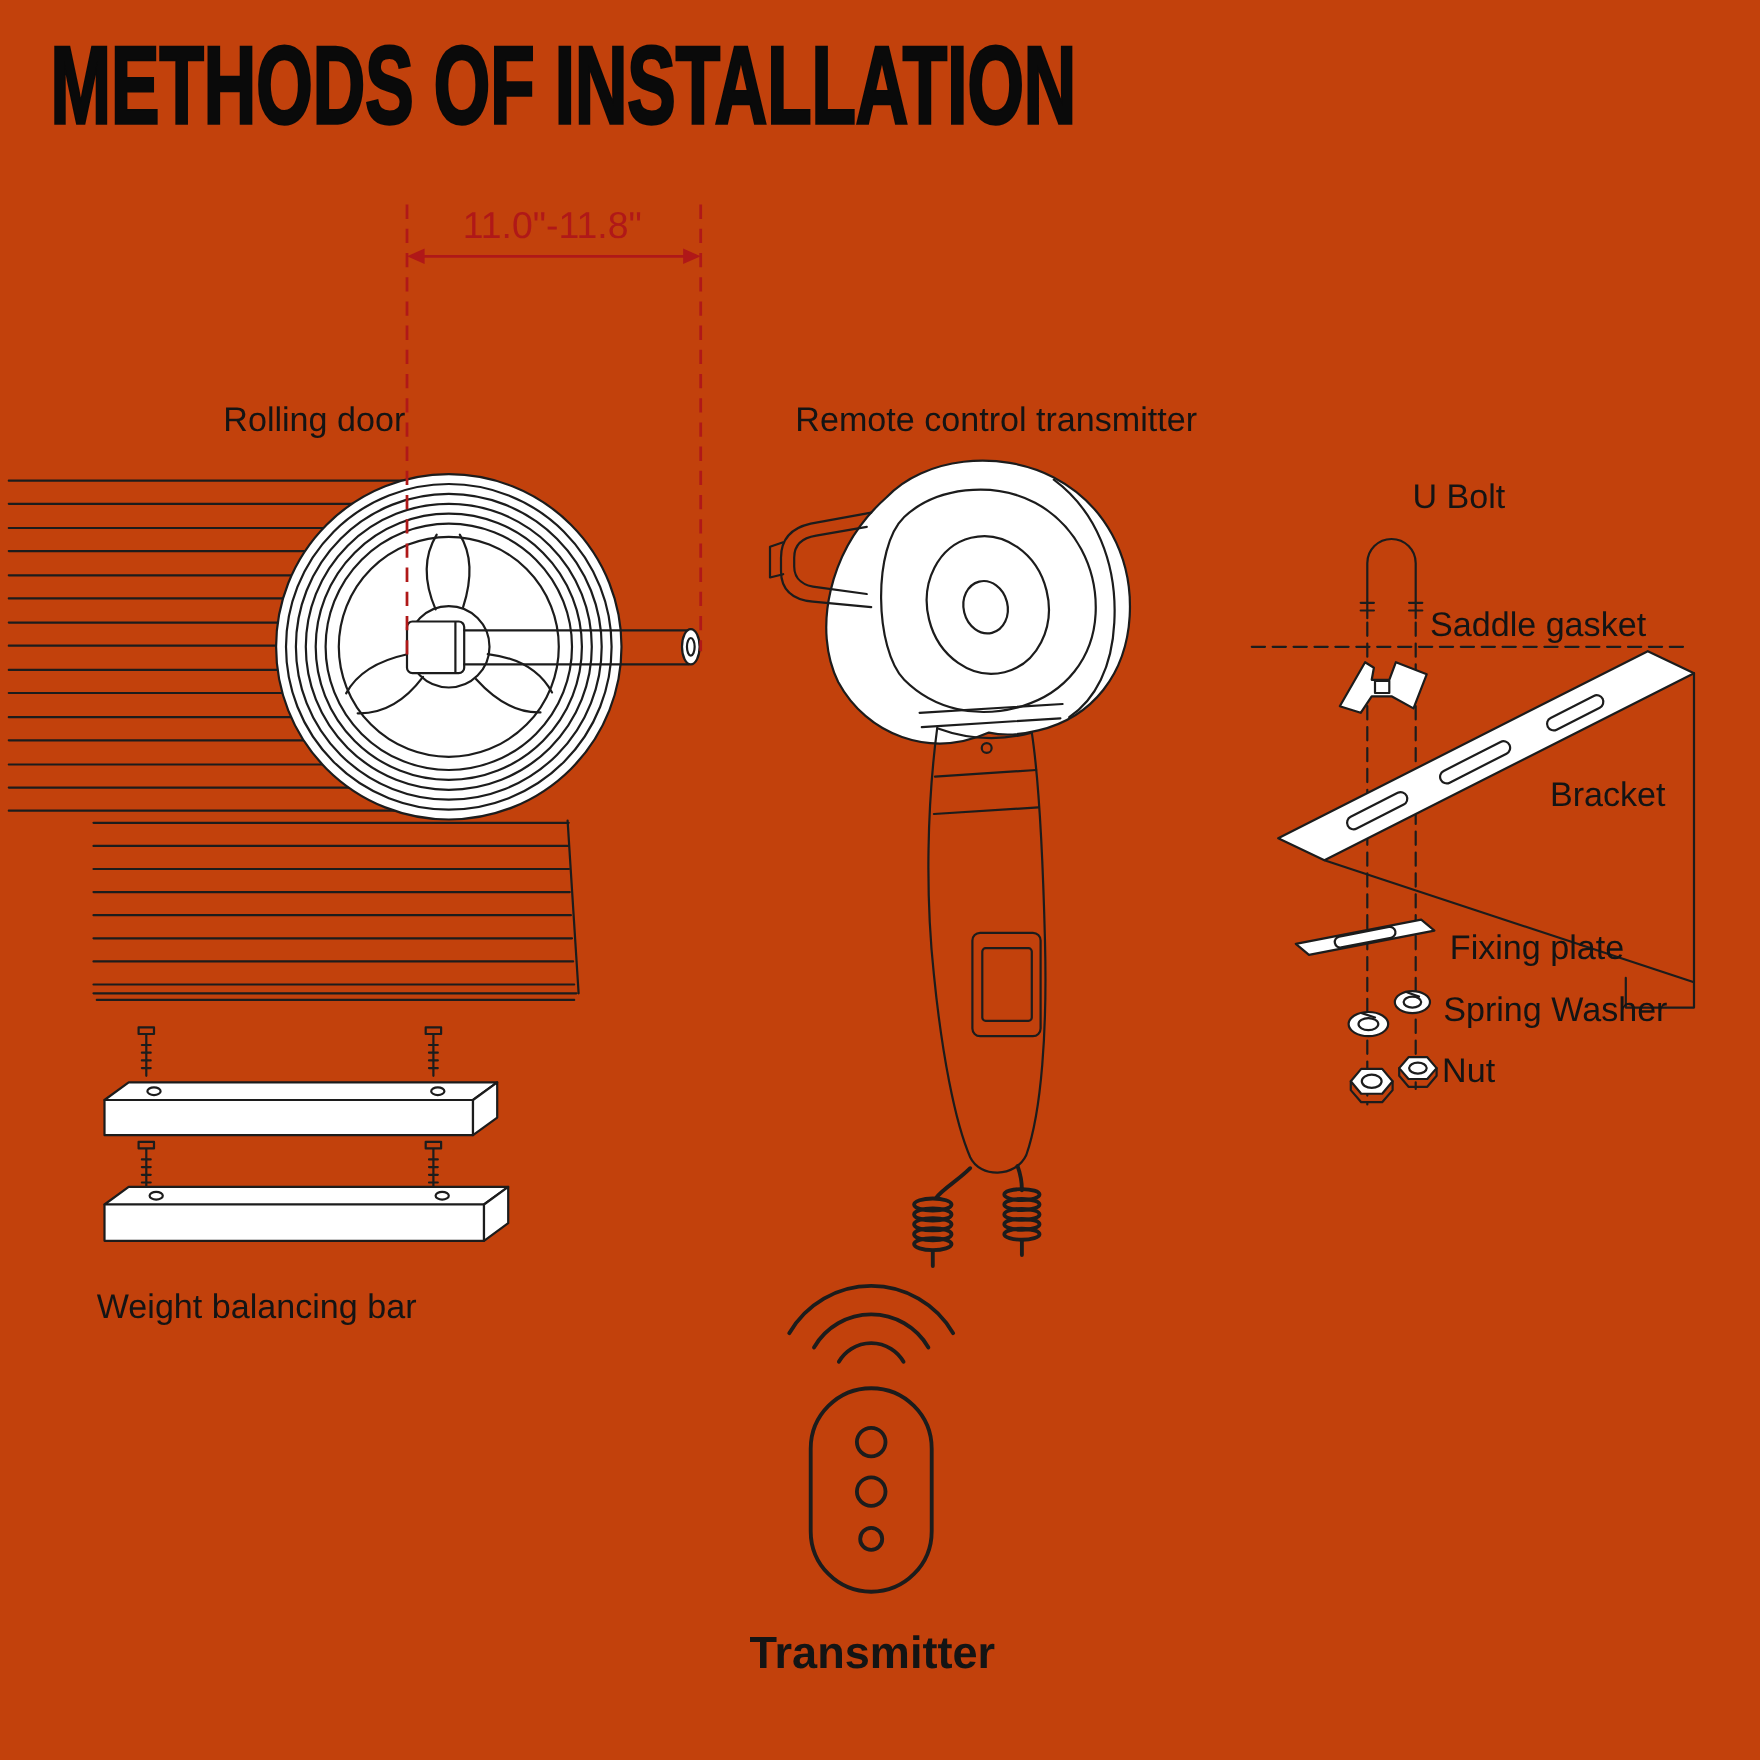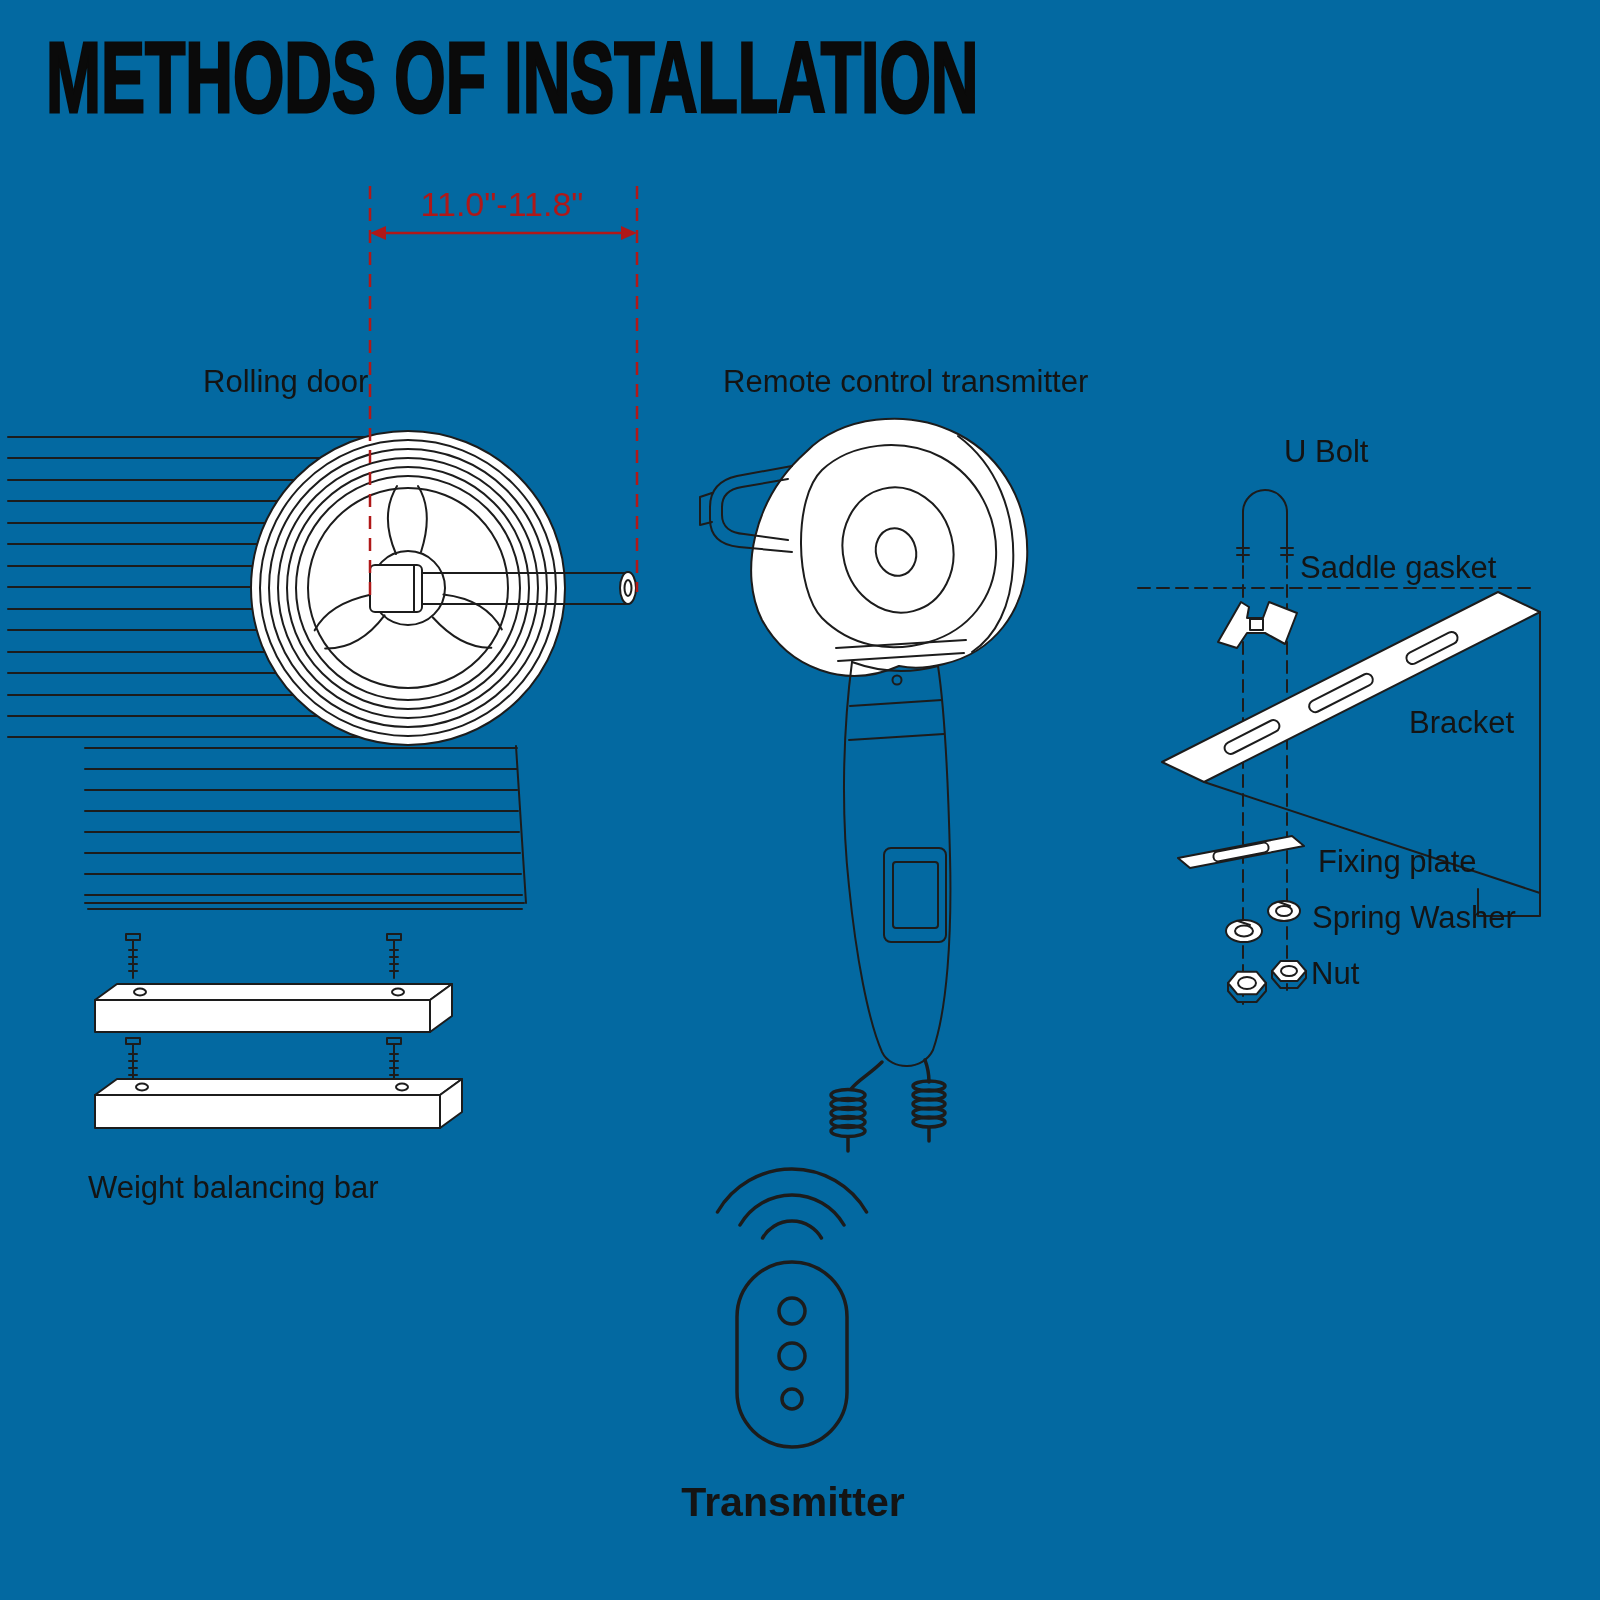--- a/index.html
+++ b/index.html
@@ -1,16 +1,16 @@
 <!DOCTYPE html>
 <html><head>
 <meta charset="utf-8">
 <style>
   html,body { margin:0; padding:0; background:#ffffff; }
-  .canvas { position:relative; width:1600px; height:1600px; background:#0369a1; overflow:hidden;
+  .canvas { position:relative; width:1600px; height:1600px; background:#c2410c; overflow:hidden;
             font-family:"Liberation Sans", sans-serif; }
   svg { position:absolute; left:0; top:0; }
 
   
   .ln  { fill:none; stroke:#1c1c1c; stroke-width:2; stroke-linecap:round; stroke-linejoin:round; }
   .lnf { fill:#ffffff; stroke:#1c1c1c; stroke-width:2; stroke-linejoin:round; }
   .th  { stroke-width:3.5; }
   .dash { stroke-dasharray:12 7; }
 
   

